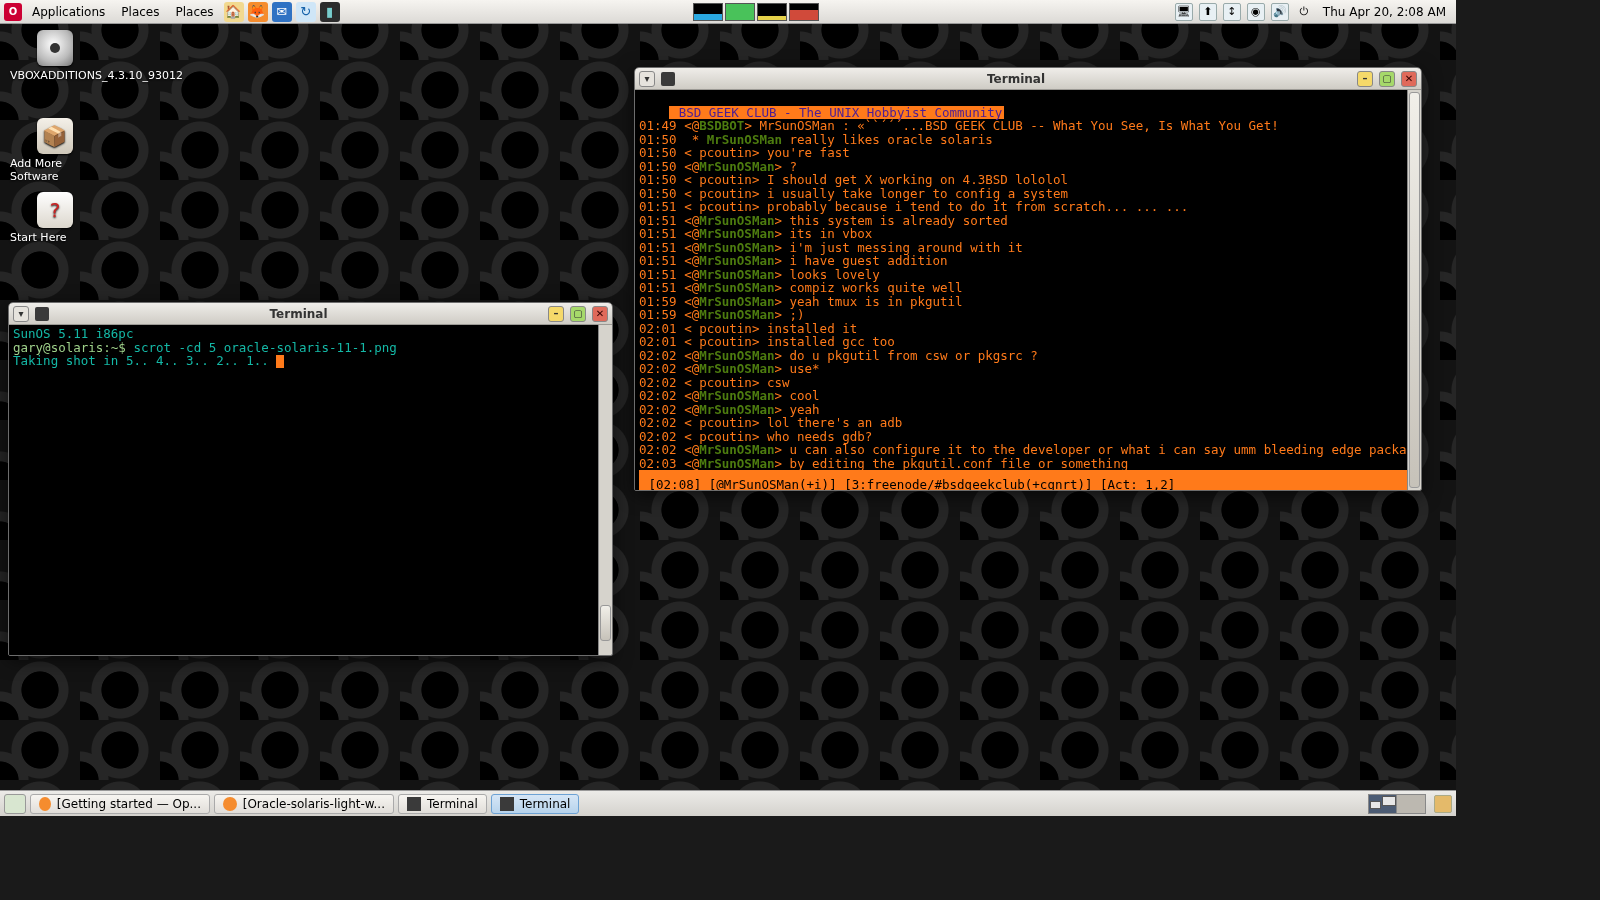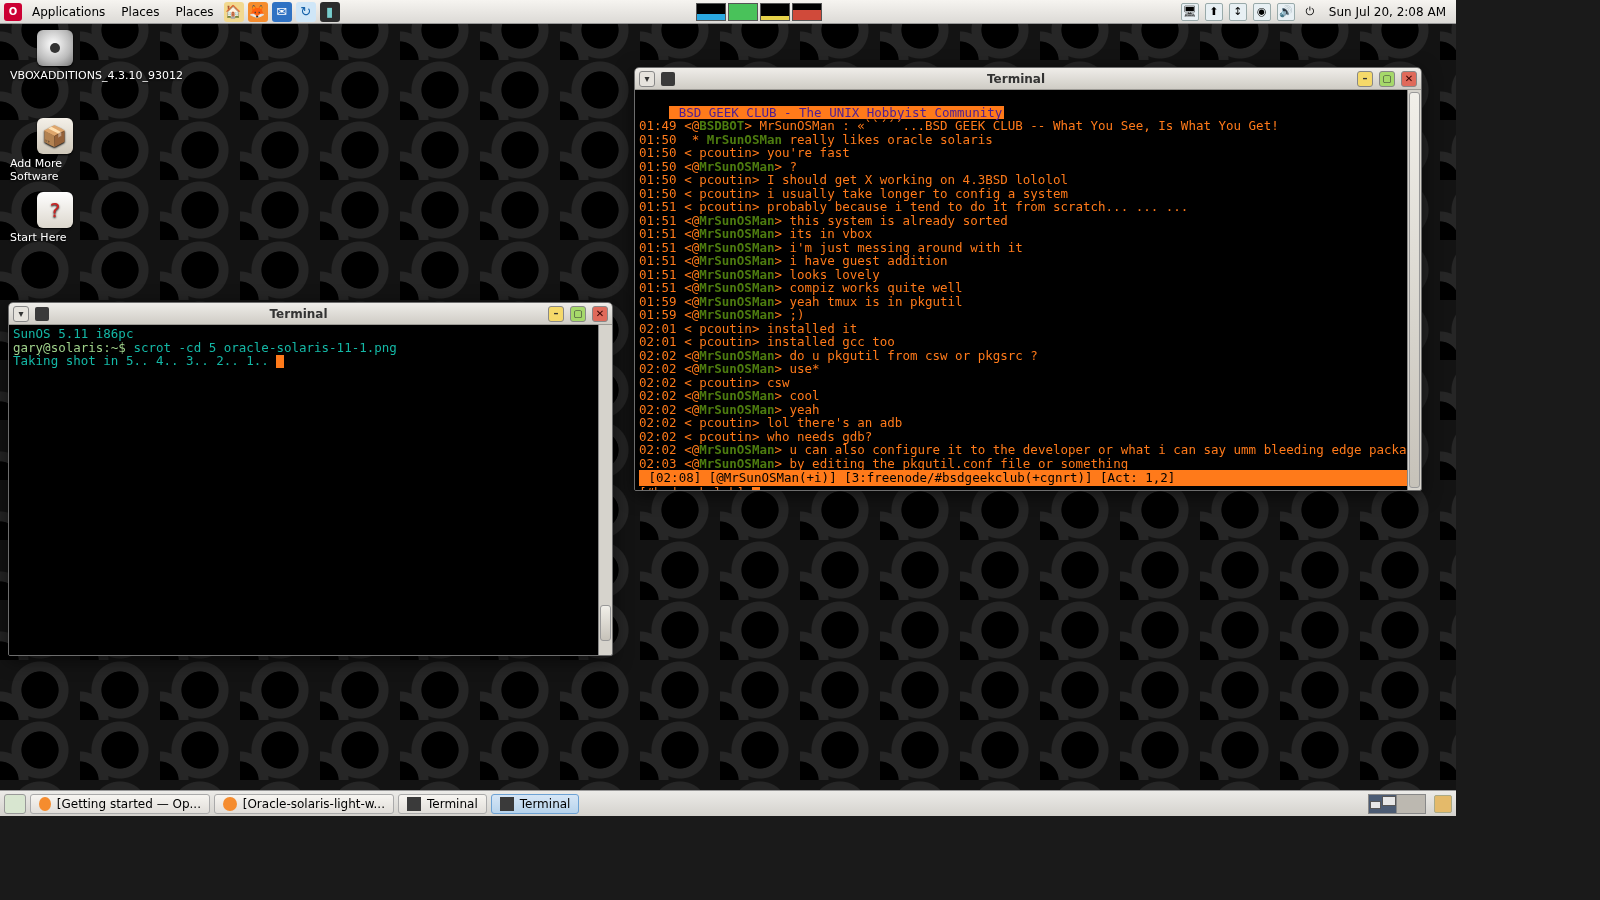--- a/index.html
+++ b/index.html
@@ -119,21 +119,21 @@
     font-family:"DejaVu Sans Mono","Liberation Mono",monospace;
     font-size:12.5px;line-height:1.08;
     padding:2px 4px;position:relative;white-space:pre;overflow:hidden;
   }
   .term-body .scroll{position:absolute;right:0;top:0;bottom:0;width:14px;background:#d6d3cc;border-left:1px solid #888;}
   .term-body .scroll .thumb{position:absolute;left:1px;right:1px;border-radius:3px;background:linear-gradient(#f1efe9,#c6c2b9);border:1px solid #999;}
 
   .orange{color:#ff7a1a;}
   .orange-bold{color:#4d7c0f;font-weight:bold;}
   .hdr{background:#ff7a1a;color:#4c1d95;display:inline-block;padding:0 2px;}
-  .status{background:#ff7a1a;color:#000;display:block;padding:1px 2px;}
+  .status{background:#ff7a1a;color:#000;display:block;padding:8px 2px;}
   .cursor{display:inline-block;width:8px;height:13px;background:#ff7a1a;vertical-align:text-bottom;}
   .sunline{color:#14b8a6;}
   .green{color:#9fd18a;}
   .white{color:#14b8a6;}
 </style>
 </head>
 <body>
 
 <div class="wallpaper"></div>
 
@@ -162,21 +162,21 @@
         <div class="bar" style="height:10px;background:#d04a3a;"></div>
       </div>
   </div>
   <div class="spacer"></div>
   <div class="tray-icon">🖥</div>
   <div class="tray-icon">⬆</div>
   <div class="tray-icon">↕</div>
   <div class="tray-icon">◉</div>
   <div class="tray-icon">🔊</div>
   <div class="tray-icon" style="border:none;background:none;">⏻</div>
-  <div class="clock">Sun Jul 20,  2:08 AM</div>
+  <div class="clock">Thu Apr 20,  2:08 AM</div>
 </div>
 
 <div class="desktop-icon" style="top:30px;left:10px;">
   <div class="glyph disc"></div>
   <div>VBOXADDITIONS_4.3.10_93012</div>
 </div>
 <div class="desktop-icon" style="top:118px;left:10px;">
   <div class="glyph pkg">📦</div>
   <div>Add More Software</div>
 </div>

